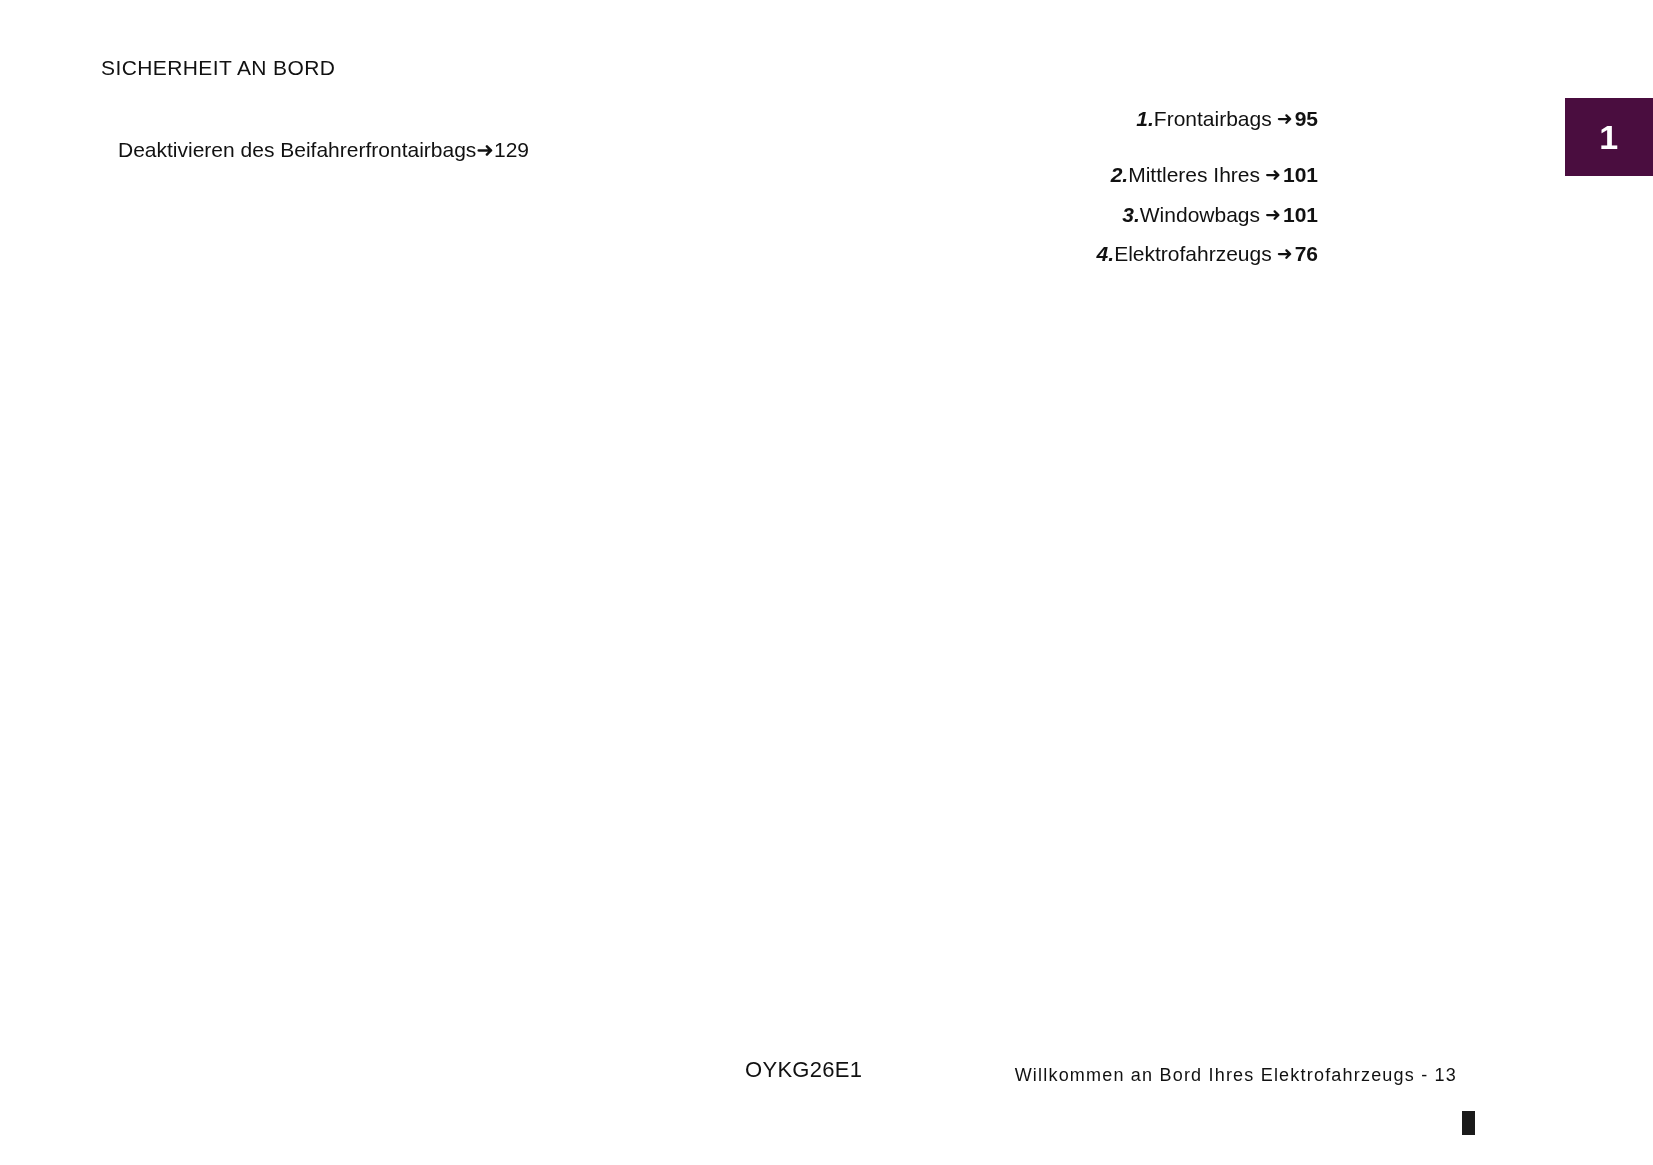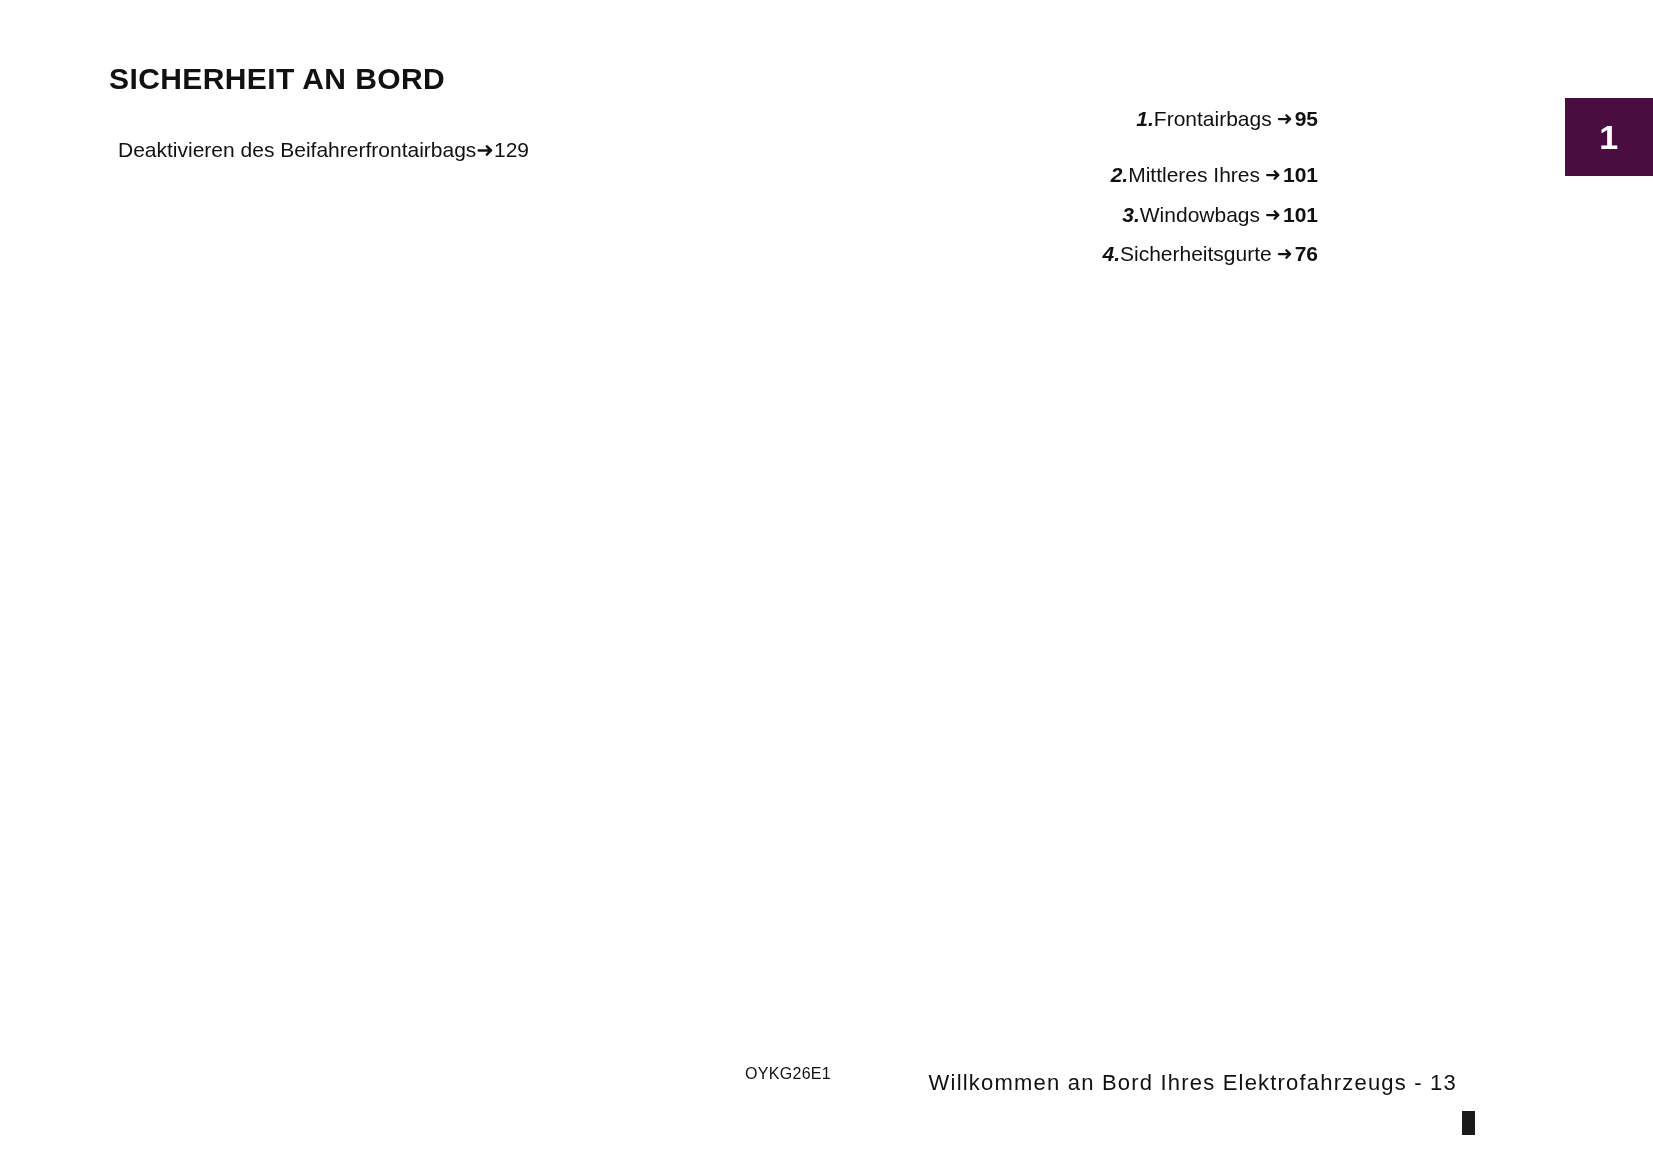--- a/index.html
+++ b/index.html
@@ -34,24 +34,24 @@
     align-items: center;
     justify-content: center;
     font-size: 34px;
     font-weight: bold;
     letter-spacing: 0.5px;
   }
 
   
   .page-title {
     position: absolute;
-    left: 109px;
+    left: 101px;
     top: 42px;
-    font-size: 30px;
-    font-weight: bold;
+    font-size: 21px;
+    font-weight: normal;
     letter-spacing: 0.4px;
     color: #111111;
     white-space: nowrap;
   }
 
   
   .toc {
     position: absolute;
     left: 118px;
     top: 106px;
@@ -91,29 +91,29 @@
     margin-top: -9px;
     color: #111111;
     white-space: nowrap;
   }
 
   
   .footer-code {
     position: absolute;
     left: 745px;
     bottom: 82px;
-    font-size: 16px;
+    font-size: 22px;
     letter-spacing: 0.3px;
     color: #111111;
   }
   .footer-title {
     position: absolute;
     right: 196px;
-    bottom: 69px;
-    font-size: 22px;
+    bottom: 79px;
+    font-size: 18px;
     letter-spacing: 1.2px;
     color: #111111;
     white-space: nowrap;
   }
   .footer-mark {
     position: absolute;
     right: 178px;
     bottom: 30px;
     width: 13px;
     height: 24px;
@@ -143,21 +143,21 @@
 
     <div class="toc-entry">
       <span class="num">2.</span><span class="label">Mittleres Ihres</span><span class="arrow">➜</span><span class="page-ref">101</span>
     </div>
 
     <div class="toc-entry">
       <span class="num">3.</span><span class="label">Windowbags</span><span class="arrow">➜</span><span class="page-ref">101</span>
     </div>
 
     <div class="toc-entry">
-      <span class="num">4.</span><span class="label">Sicherheitsgurte</span><span class="arrow">➜</span><span class="page-ref">76</span>
+      <span class="num">4.</span><span class="label">Elektrofahrzeugs</span><span class="arrow">➜</span><span class="page-ref">76</span>
     </div>
 
 
   </div>
 
   <div class="footer-code">OYKG26E1</div>
   <div class="footer-title">Willkommen an Bord Ihres Elektrofahrzeugs - 13</div>
   <div class="footer-mark"></div>
 
 </div>

